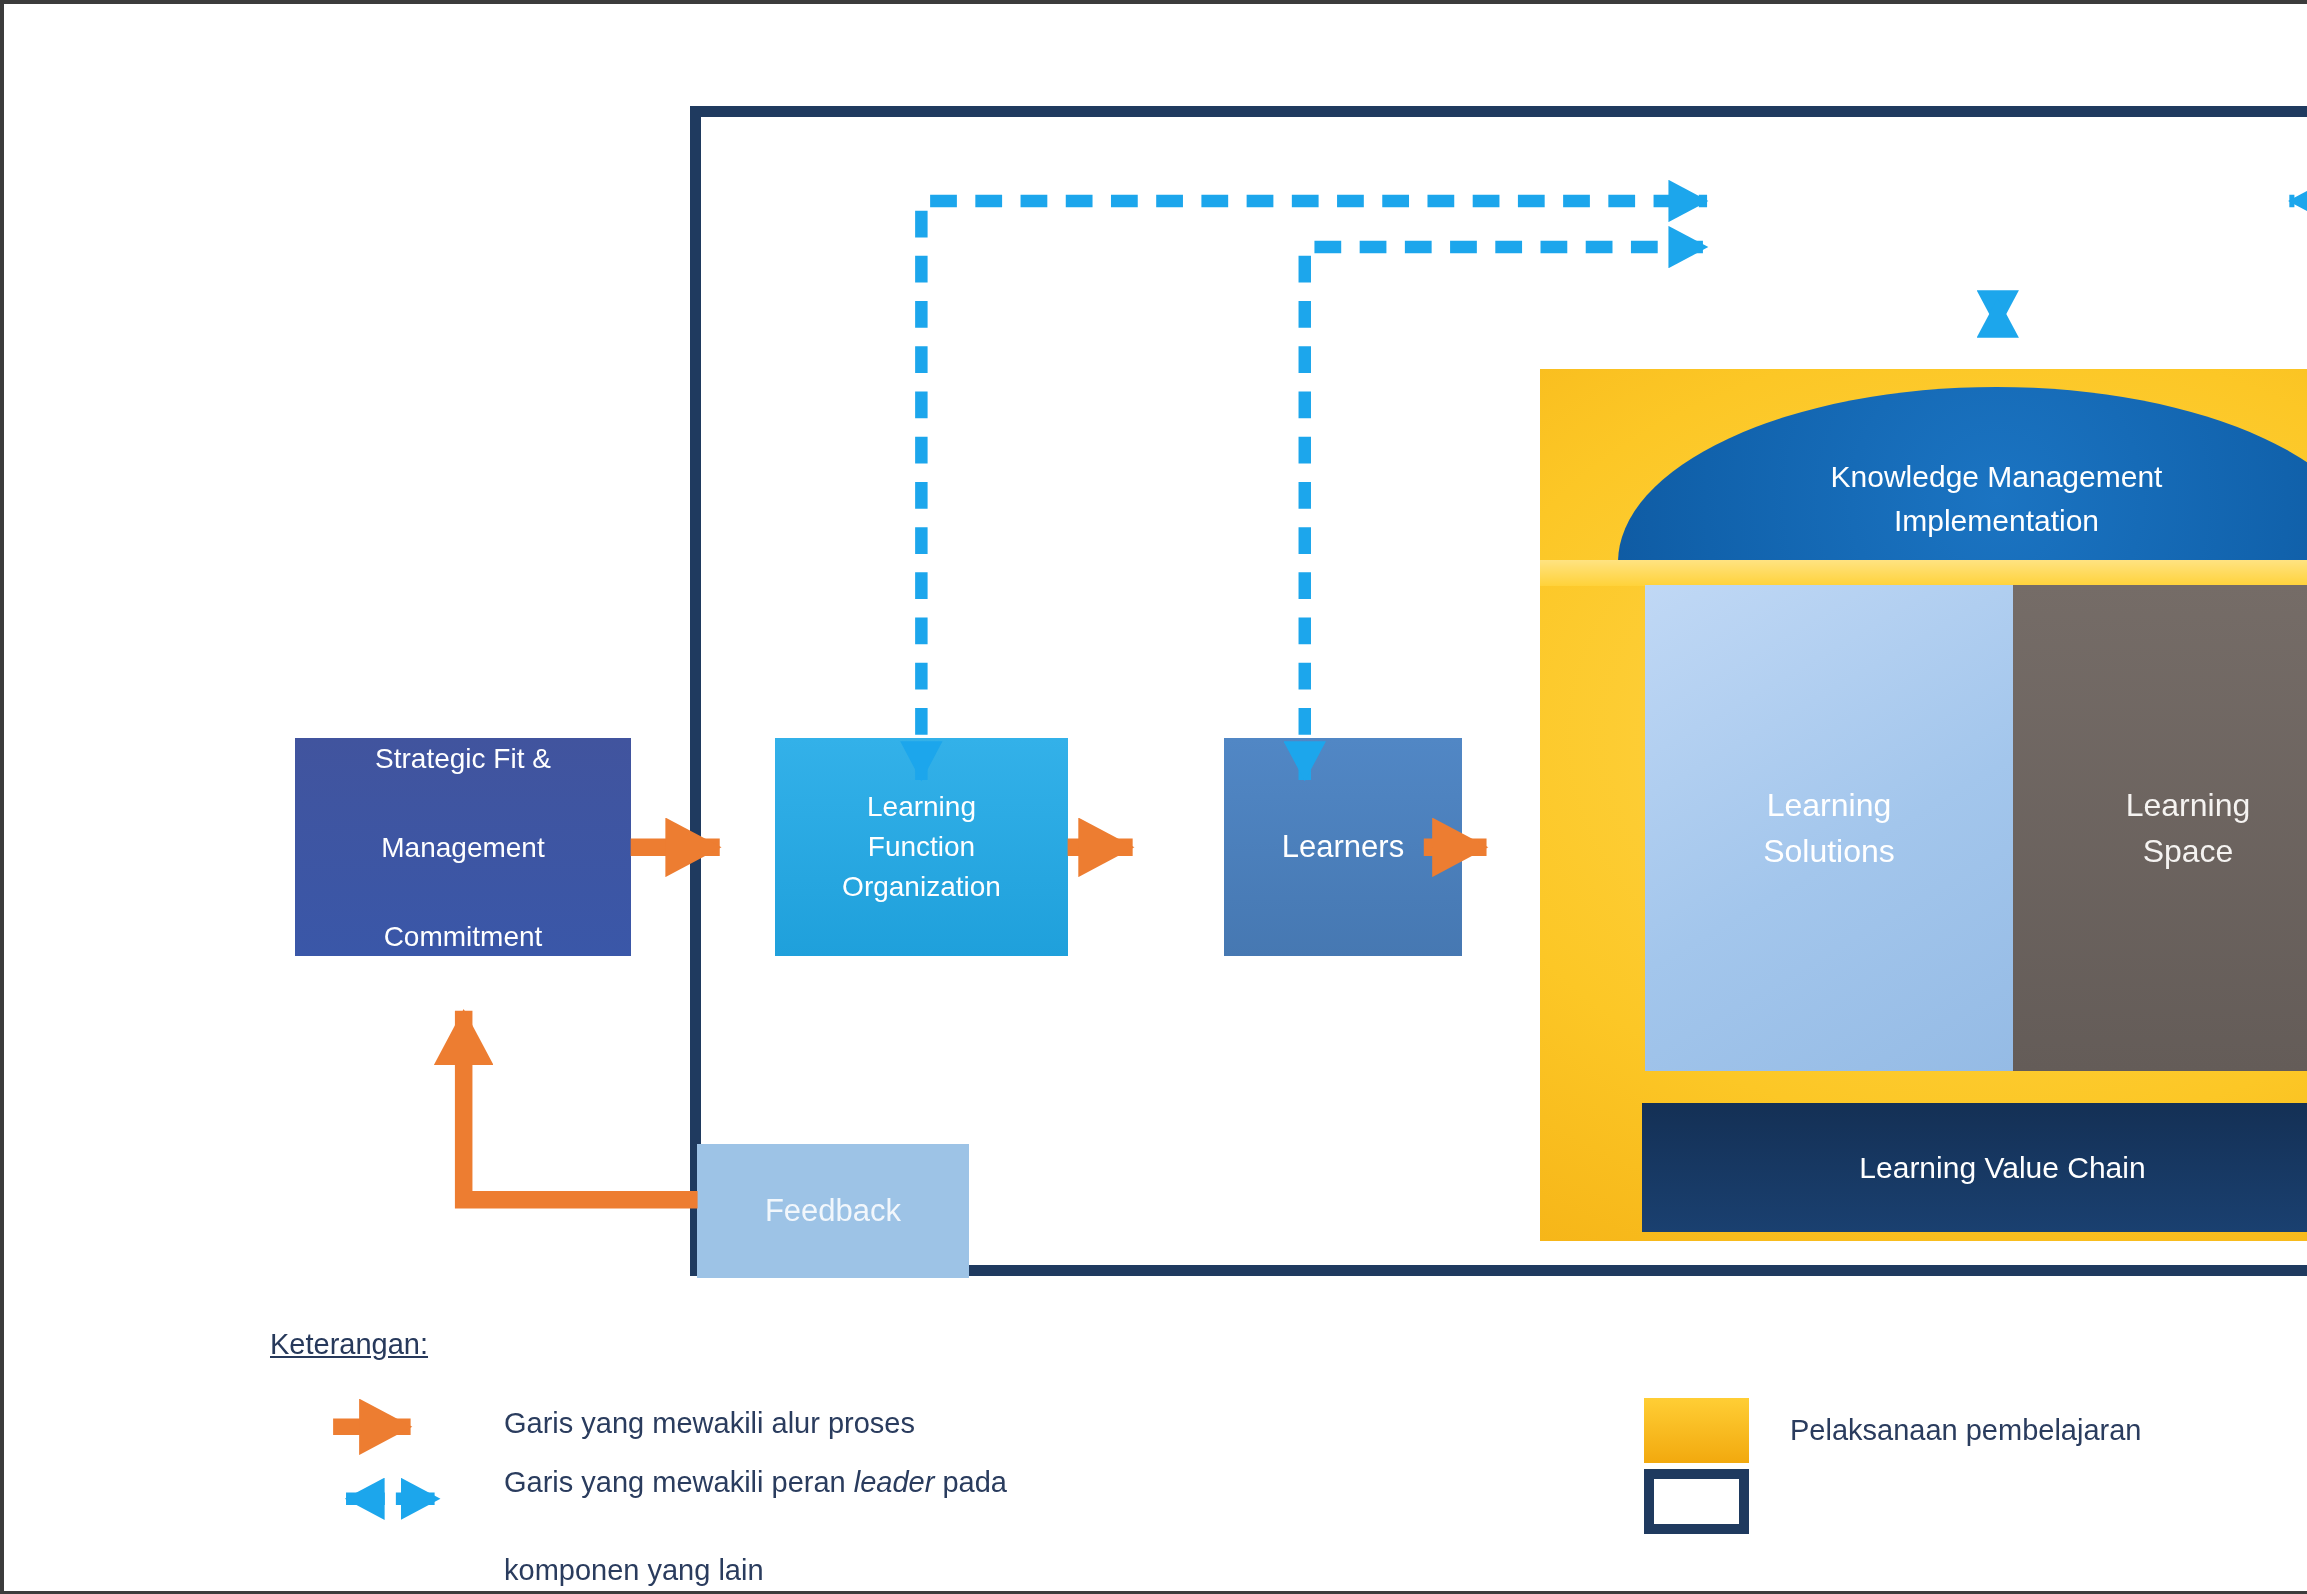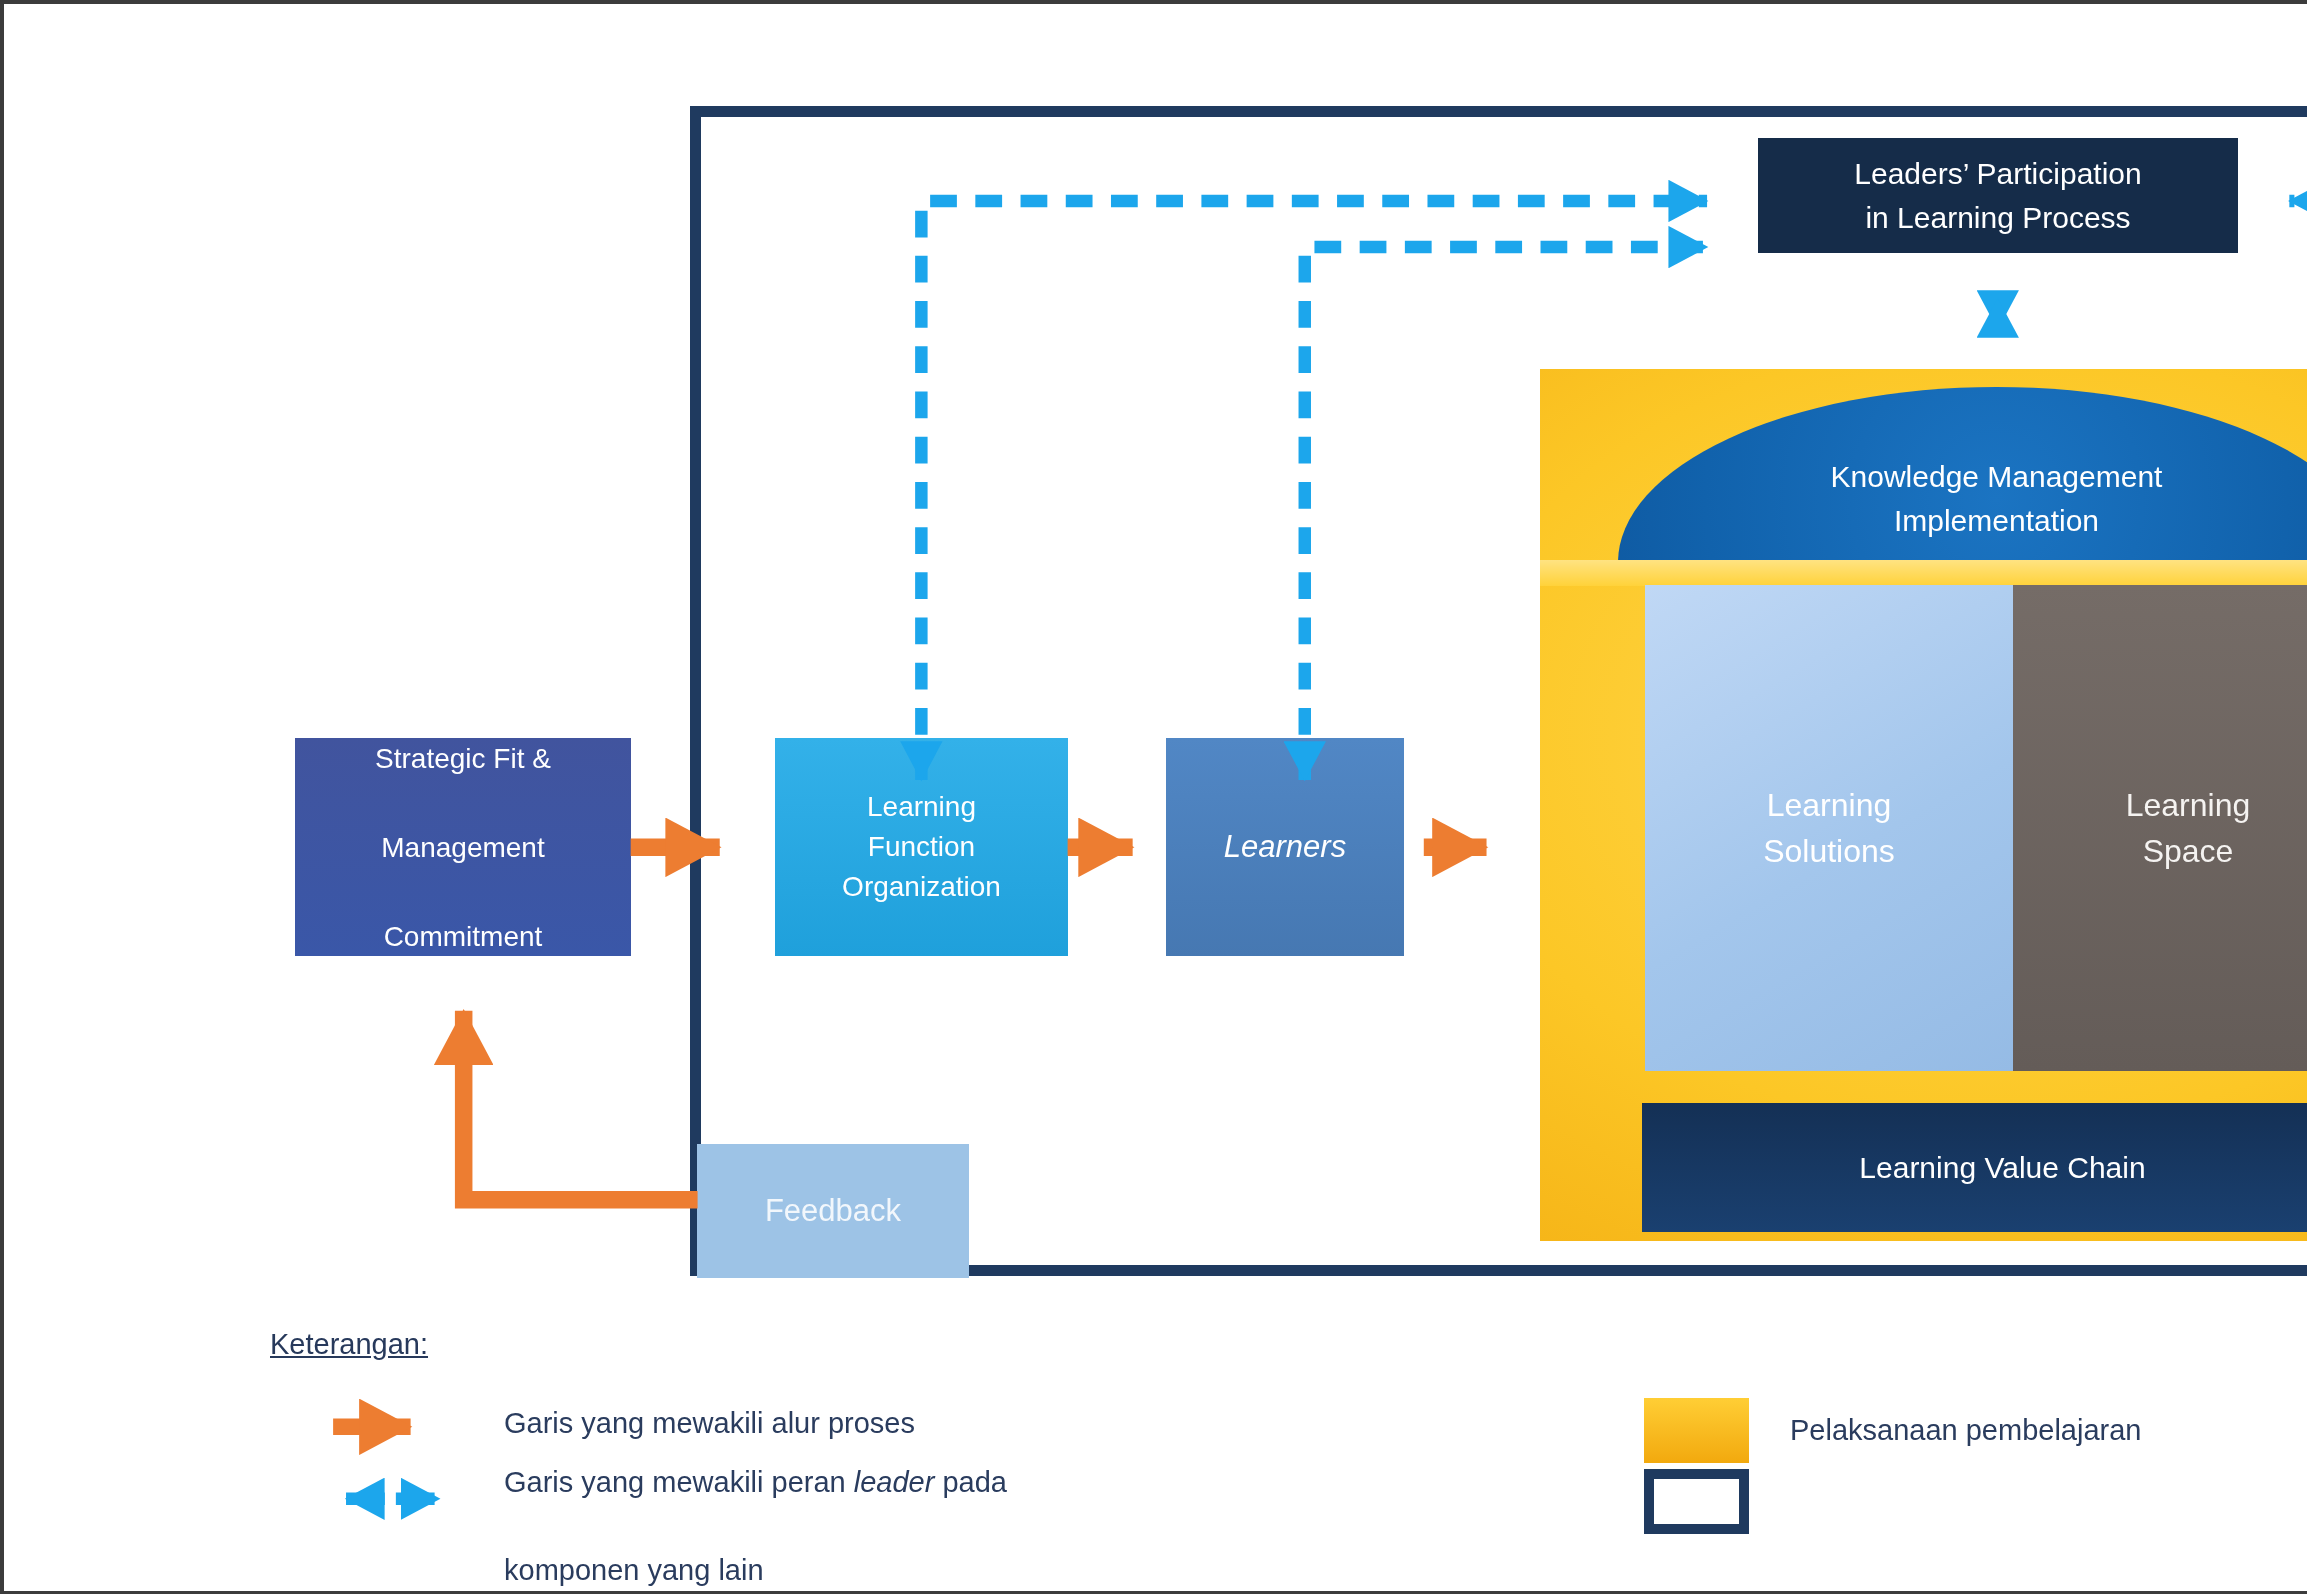--- a/index.html
+++ b/index.html
@@ -7,21 +7,21 @@
   #canvas{position:relative;width:3189px;height:1595px;background:#ffffff;overflow:hidden;}
   .outer-frame{position:absolute;inset:0;border:4.6px solid #3c3c3c;box-sizing:border-box;z-index:40;pointer-events:none;}
   .scope-box{position:absolute;left:690px;top:106px;width:2225px;height:1170px;border:11px solid #1f3a5f;box-sizing:border-box;z-index:5;background:transparent;}
   .node{position:absolute;display:flex;flex-direction:column;align-items:center;justify-content:center;text-align:center;color:#fff;z-index:20;}
   .node span{display:block;}
   
   .leaders{left:1758px;top:138px;width:480px;height:115px;background:#152c49;font-size:30px;line-height:44px;font-weight:400;}
   
   .strategic{left:295px;top:738px;width:336px;height:218px;background:linear-gradient(180deg,#41549e 0%,#3a57a8 100%);font-size:28px;line-height:41px;gap:48px;}
   .lfo{left:775px;top:738px;width:293px;height:218px;background:linear-gradient(180deg,#33b1e9 0%,#1fa0db 100%);font-size:28px;line-height:40px;}
-  .learners{left:1166px;top:738px;width:238px;height:218px;background:linear-gradient(180deg,#5187c5 0%,#4678b2 100%);font-size:31px;font-style:italic;}
+  .learners{left:1224px;top:738px;width:238px;height:218px;background:linear-gradient(180deg,#5187c5 0%,#4678b2 100%);font-size:31px;}
   
   .km{position:absolute;left:1540px;top:369px;width:911px;height:872px;background:radial-gradient(ellipse 120% 90% at 50% 42%, #ffd84e 0%, #fcc726 50%, #f1a70d 100%);z-index:15;}
   .km-ellipse-clip{position:absolute;left:78px;top:17.5px;width:757px;height:174px;overflow:hidden;}
   .km-ellipse{position:absolute;left:0;top:0;width:757px;height:351px;border-radius:50%;background:radial-gradient(circle at 50% 32%, #1b74c2 0%, #1162ac 65%, #0e579e 100%);display:flex;flex-direction:column;align-items:center;padding-top:68px;box-sizing:border-box;color:#fff;font-size:30px;line-height:44px;text-align:center;}
   .km-band{position:absolute;left:0;right:0;top:191px;height:26px;background:linear-gradient(180deg,#ffe382 0%,#ffd23a 100%);}
   .solutions{left:105px;top:216px;width:368px;height:486px;background:linear-gradient(150deg,#c0d8f5 0%,#a3c6ec 55%,#95bbe5 100%);font-size:32px;line-height:46px;}
   .space{left:473px;top:216px;width:350px;height:486px;background:linear-gradient(180deg,#756c67 0%,#645c58 100%);font-size:32px;line-height:46px;color:#f5f3f1;}
   .lvc{left:102px;top:734px;width:721px;height:129px;background:linear-gradient(180deg,#143055 0%,#1a4070 100%);font-size:30px;}
   .km .node{position:absolute;z-index:3;}
   
@@ -35,24 +35,20 @@
   .lg-yellow{left:1644px;top:1398px;width:105px;height:65px;background:linear-gradient(180deg,#ffce35 0%,#f2a90e 100%);}
   .lg-scope{left:1644px;top:1469px;width:105px;height:65px;background:#ffffff;border:10px solid #1f3a5f;}
 </style>
 </head>
 <body>
 
 <div id="canvas">
 
   <div class="scope-box"></div>
 
-  <div class="node leaders">
-    <span>Leaders’ Participation</span>
-    <span>in Learning Process</span>
-  </div>
 
   <div class="node strategic">
     <span>Strategic Fit &amp;</span>
     <span>Management</span>
     <span>Commitment</span>
   </div>
 
   <div class="node lfo">
     <span>Learning</span>
     <span>Function</span>

